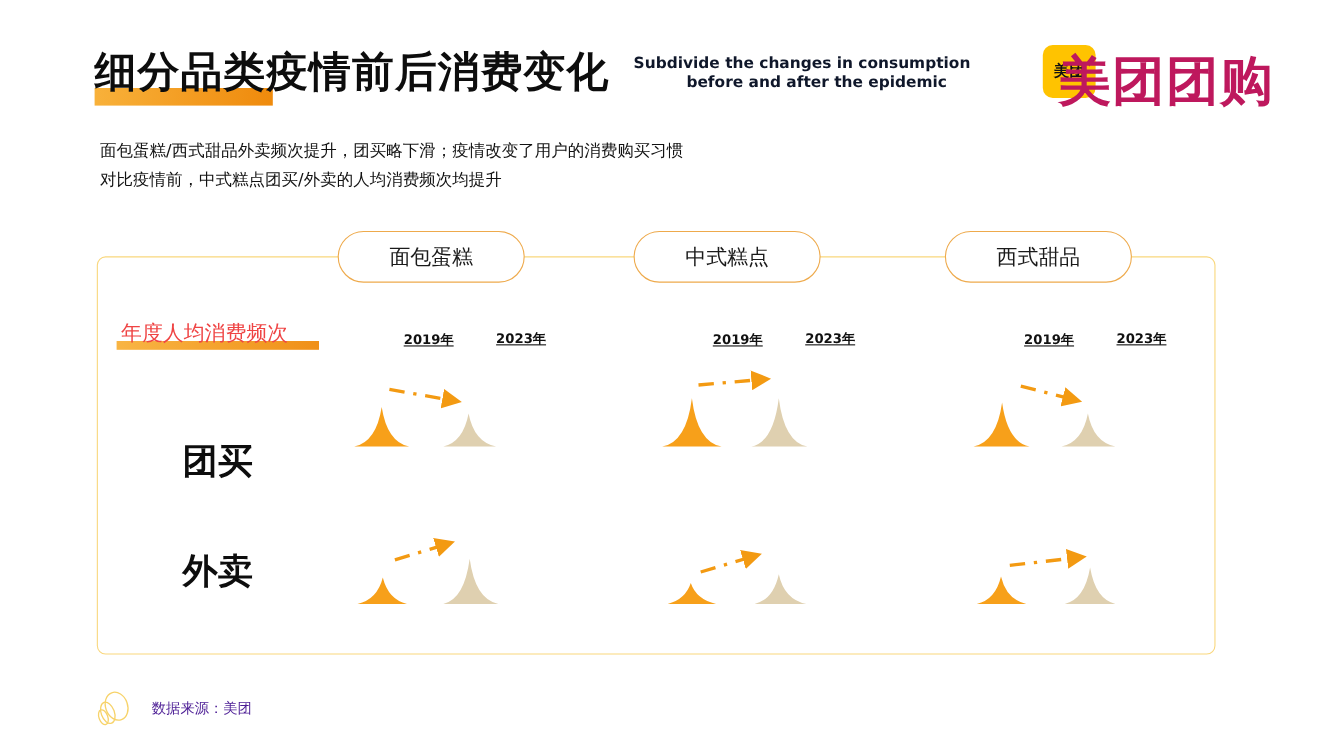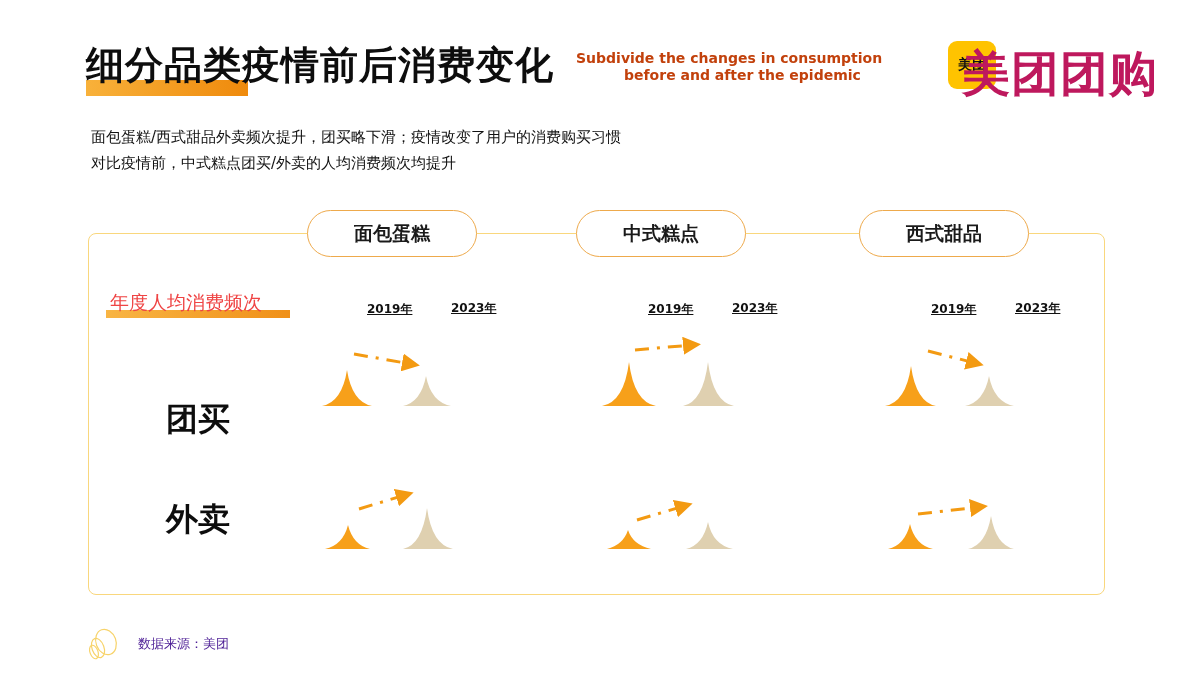--- a/index.html
+++ b/index.html
@@ -1,33 +1,33 @@
 <!DOCTYPE html>
 <html><head>
 <meta charset="utf-8">
 <style>
   * { box-sizing: border-box; margin: 0; padding: 0; }
   html, body { width: 1200px; height: 675px; background: #ffffff; overflow: hidden; }
   body { position: relative; font-family: "DejaVu Sans", "Liberation Sans", sans-serif; color: #111; }
   .title-bar { position: absolute; left: 86px; top: 80px; width: 162px; height: 16px;
     background: linear-gradient(90deg, #f8b13a, #ef8a0c); }
   .title { position: absolute; left: 86px; top: 40px; font-size: 38px; font-weight: bold; letter-spacing: 1px; color: #0d0d0d; white-space: nowrap; z-index: 2; }
-  .subtitle { position: absolute; left: 576px; top: 50px; font-family: "DejaVu Sans", sans-serif; font-weight: bold; font-size: 14px; line-height: 17px; color: #c2410c; }
+  .subtitle { position: absolute; left: 576px; top: 50px; font-family: "DejaVu Sans", sans-serif; font-weight: bold; font-size: 14px; line-height: 17px; color: #0f172a; }
   .subtitle div:nth-child(2) { padding-left: 4px; margin-left: 44px; }
 
   .logo-square { position: absolute; left: 948px; top: 41px; width: 48px; height: 48px; background: #ffc300; border-radius: 9px;
     display: flex; align-items: center; justify-content: center; font-size: 14px; font-weight: bold; color: #111; }
   .logo-text { position: absolute; left: 962px; top: 42px; font-size: 48px; font-weight: bold; color: #be185d; letter-spacing: 1px; }
 
   .desc { position: absolute; left: 91px; top: 124px; font-size: 15px; line-height: 26px; color: #111; }
 
   .panel { position: absolute; left: 88px; top: 233px; width: 1017px; height: 362px; border: 1.5px solid #f9d77d; border-radius: 8px; }
 
   .cat-pill { position: absolute; top: 210px; width: 170px; height: 47px; background: #fff; border: 1.5px solid #eeaa4c; border-radius: 24px;
-    display: flex; align-items: center; justify-content: center; font-size: 19px; font-weight: bold; color: #1a1a1a; }
+    display: flex; align-items: center; justify-content: center; font-size: 19px; font-weight: normal; color: #1a1a1a; }
 
   .metric-label { position: absolute; left: 110px; top: 290px; font-size: 19px; color: #ef4444; z-index: 2; }
   .metric-bar { position: absolute; left: 106px; top: 310px; width: 184px; height: 8px; background: linear-gradient(90deg, #f8b13a, #ef8a0c); opacity: 0.95; }
 
   .year { position: absolute; font-size: 12px; font-weight: bold; text-decoration: underline; color: #111; margin-left: 45px; }
 
   .row-label { position: absolute; left: 166px; font-size: 32px; font-weight: bold; color: #0d0d0d; }
 
   svg.charts { position: absolute; left: 0; top: 0; }
 

